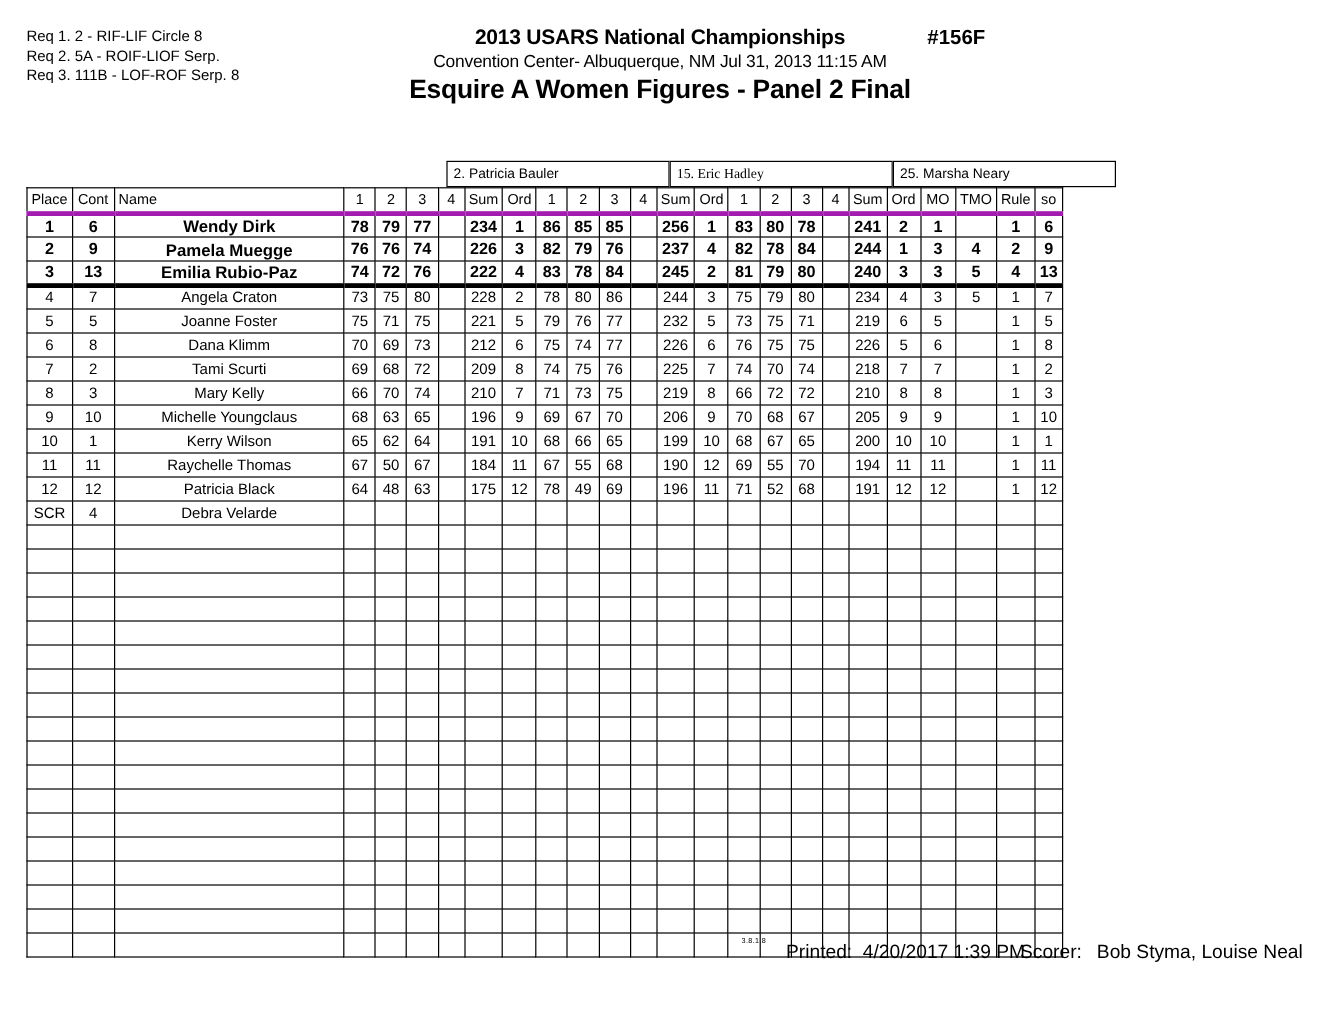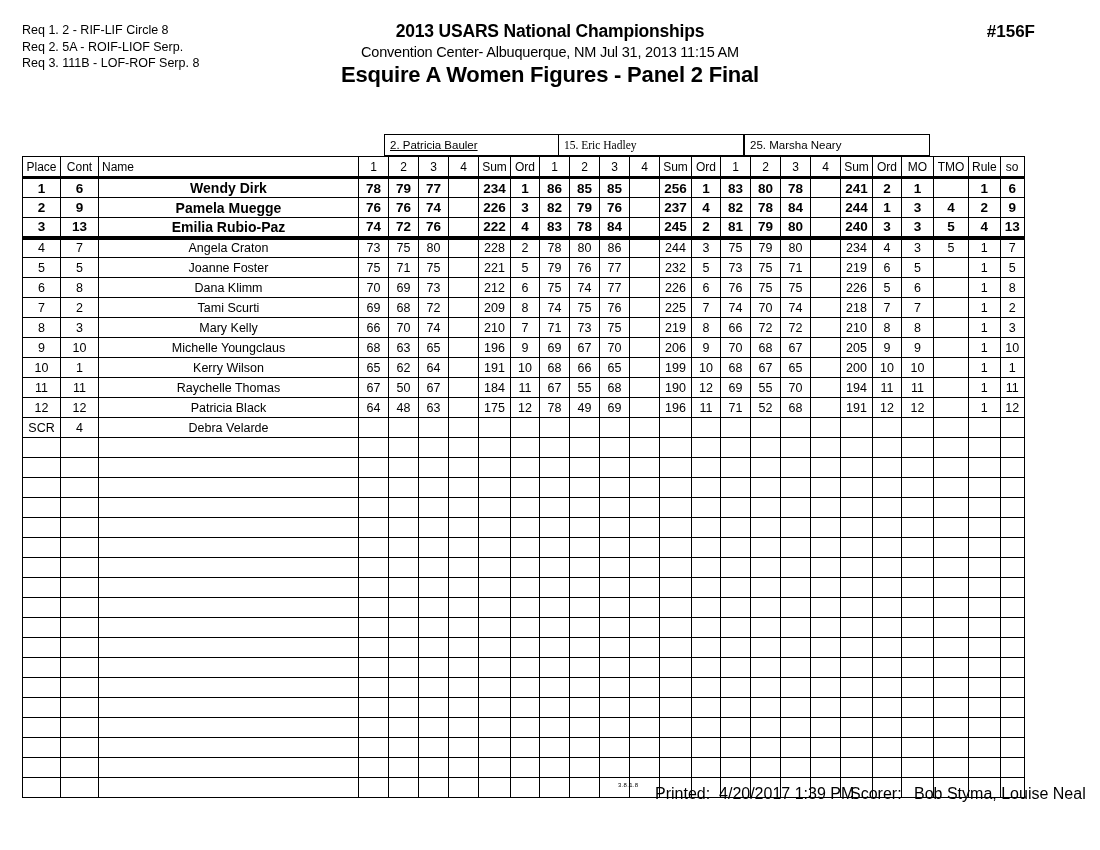--- a/index.html
+++ b/index.html
@@ -6,21 +6,21 @@
   html, body {
     margin: 0; padding: 0;
     width: 1100px; height: 850px;
     background: #ffffff;
     font-family: "Liberation Sans", sans-serif;
     color: #000000;
     overflow: hidden;
   }
   #page {
     position: relative;
-    width: 1100px;
+    width: 886px;
     height: 850px;
     background: #fff;
   }
 
   
   #reqs {
     position: absolute;
     left: 22px; top: 22px;
     font-size: 12.5px;
     line-height: 16.5px;
@@ -112,21 +112,21 @@
   td.c-mo    { width: 32px; }
   td.c-tmo   { width: 35px; }
   td.c-rule  { width: 31px; }
   td.c-so    { width: 24px; }
 
   
   td.thick-l { border-left: 4px solid #000; }
   td.thick-r { border-right: 4px solid #000; }
 
   
-  tr.hdr td { border-bottom: 2px solid #a21caf; }
+  tr.hdr td { border-bottom: 4px solid #a21caf; }
   tr.rowsep-top td { border-top: 3px solid #000; }
 
   
   tr.medal td { font-weight: bold; font-size: 13.5px; }
   tr.medal td.c-name { font-size: 14px; }
   tr.medal-last td { border-bottom: 4px solid #000; }
 
   
   tr.hdr td.c-place, tr.hdr td.c-cont { text-align: center; }
   tr.hdr td.c-name { text-align: left; }
@@ -160,21 +160,21 @@
   </div>
 
   <div id="titles">
     <div id="title-main">2013 USARS National Championships</div>
     <div id="title-venue">Convention Center- Albuquerque, NM  Jul 31, 2013  11:15 AM</div>
     <div id="title-event">Esquire A Women Figures - Panel 2 Final</div>
   </div>
   <div id="event-number">#156F</div>
 
   <div id="judge-band">
-    <div class="judge-box" style="left:12px;   width:186px;text-decoration:underline;">2.  Patricia Bauler</div>
+    <div class="judge-box" style="left:0px;   width:186px;">2.  Patricia Bauler</div>
     <div class="judge-box" style="left:186px; width:186px;font-family:Liberation Serif, serif;">15.  Eric Hadley</div>
     <div class="judge-box" style="left:372px; width:186px;">25.  Marsha Neary</div>
   </div>
 
   <table class="grid" id="score-table">
     <tbody id="tbody">
         <tr class="hdr">
           <td class="c-place">Place</td>
           <td class="c-cont">Cont</td>
           <td class="c-name">Name</td>

